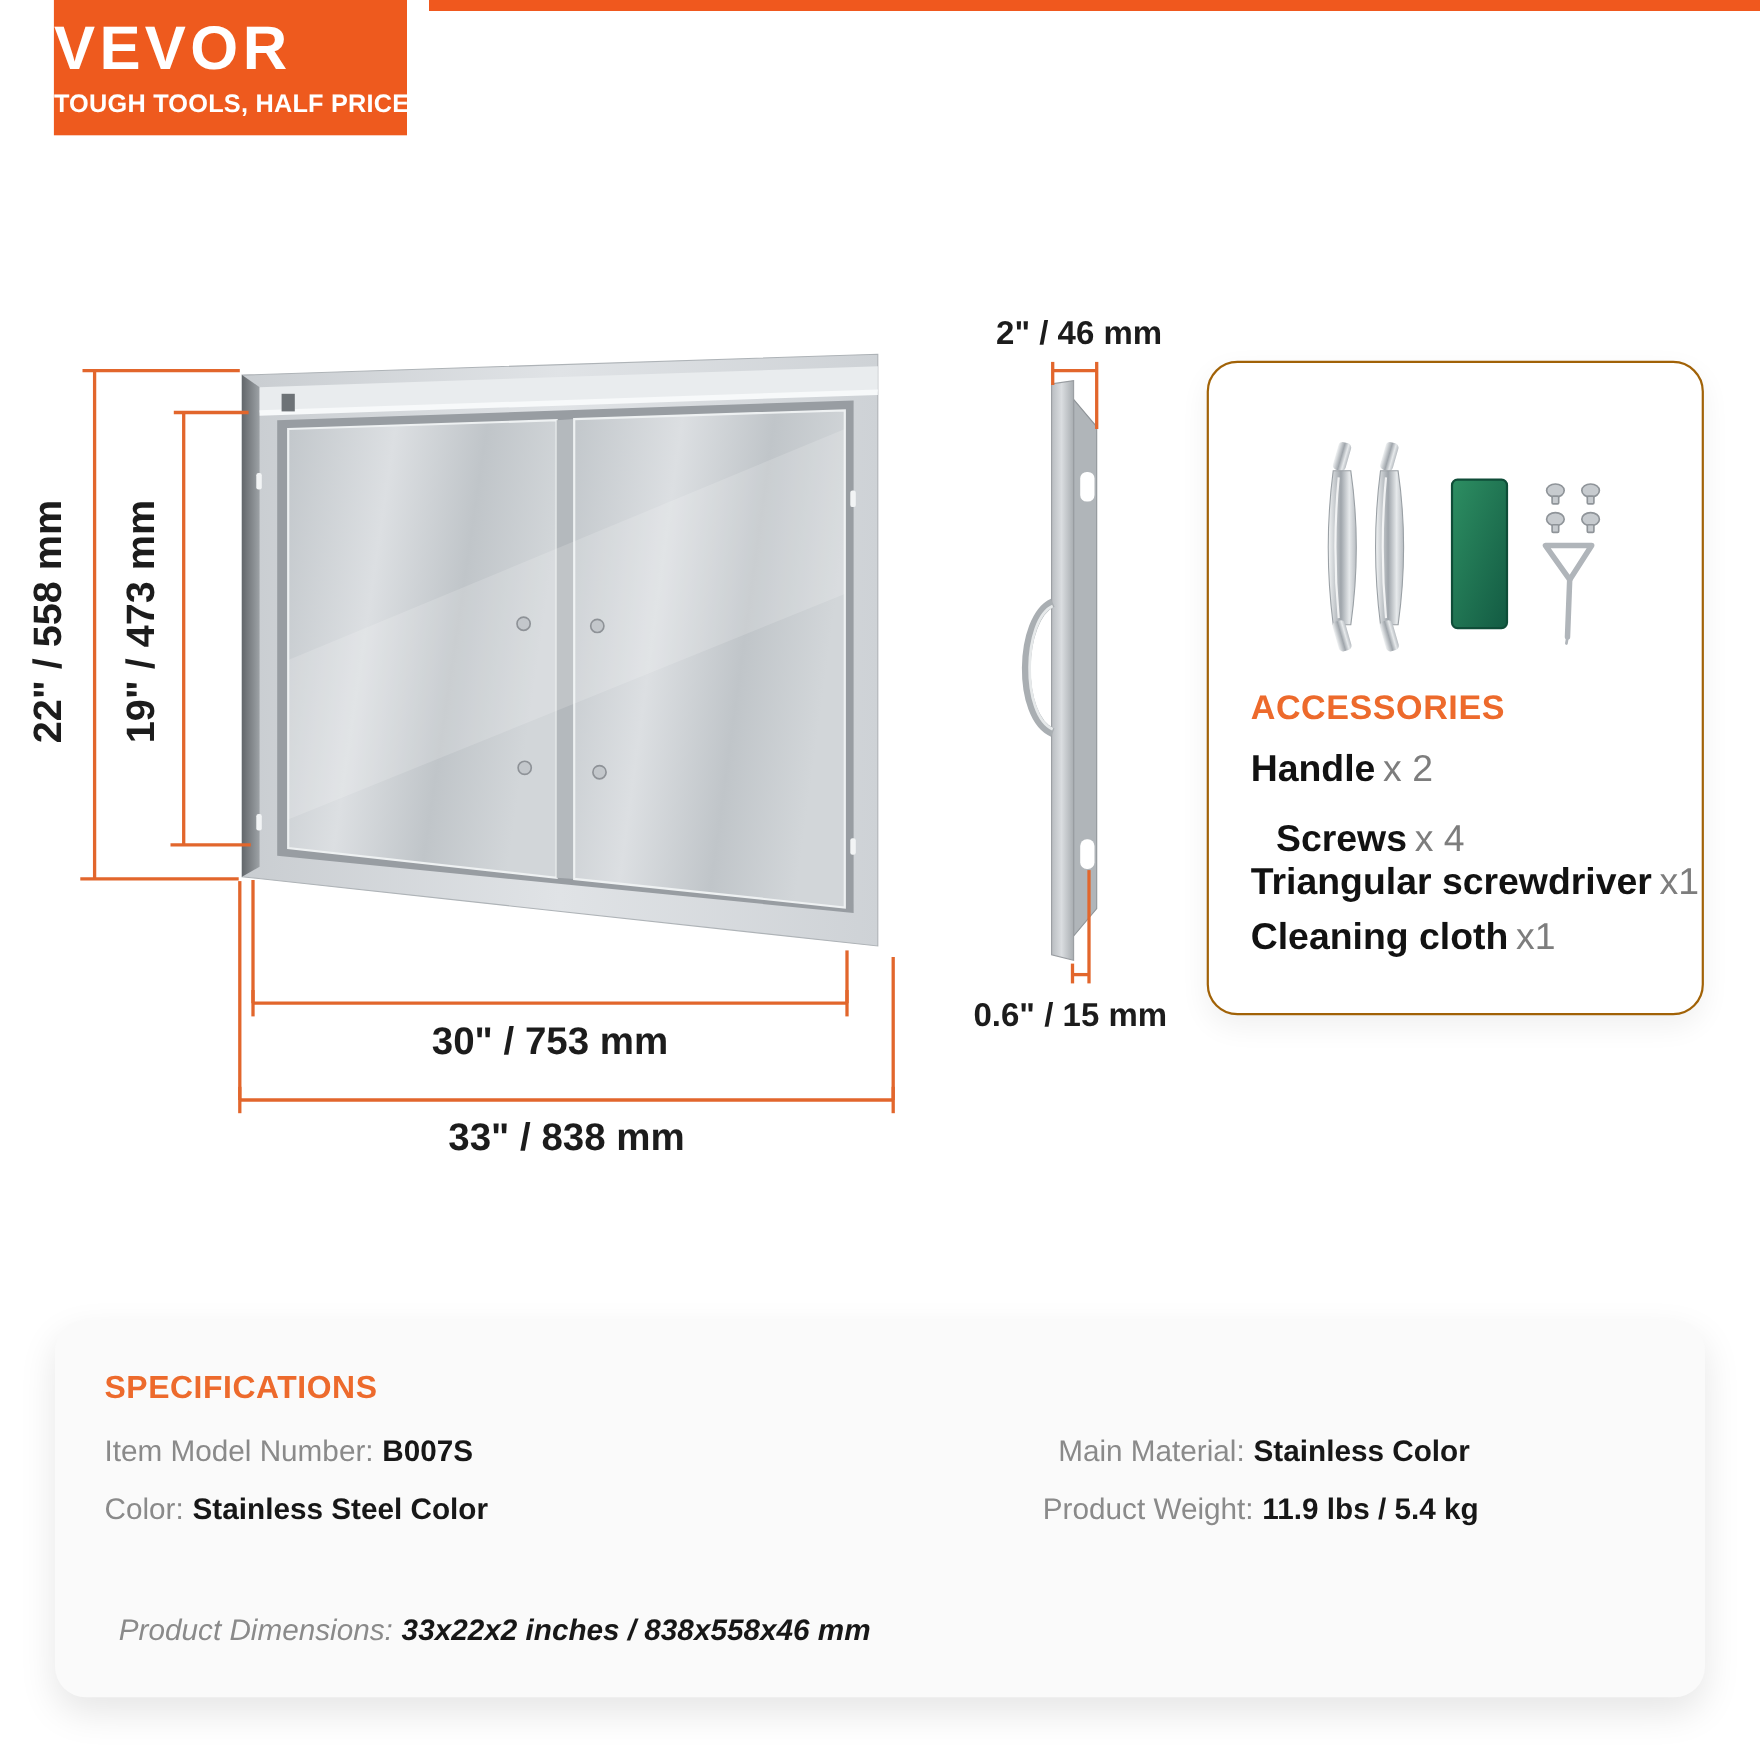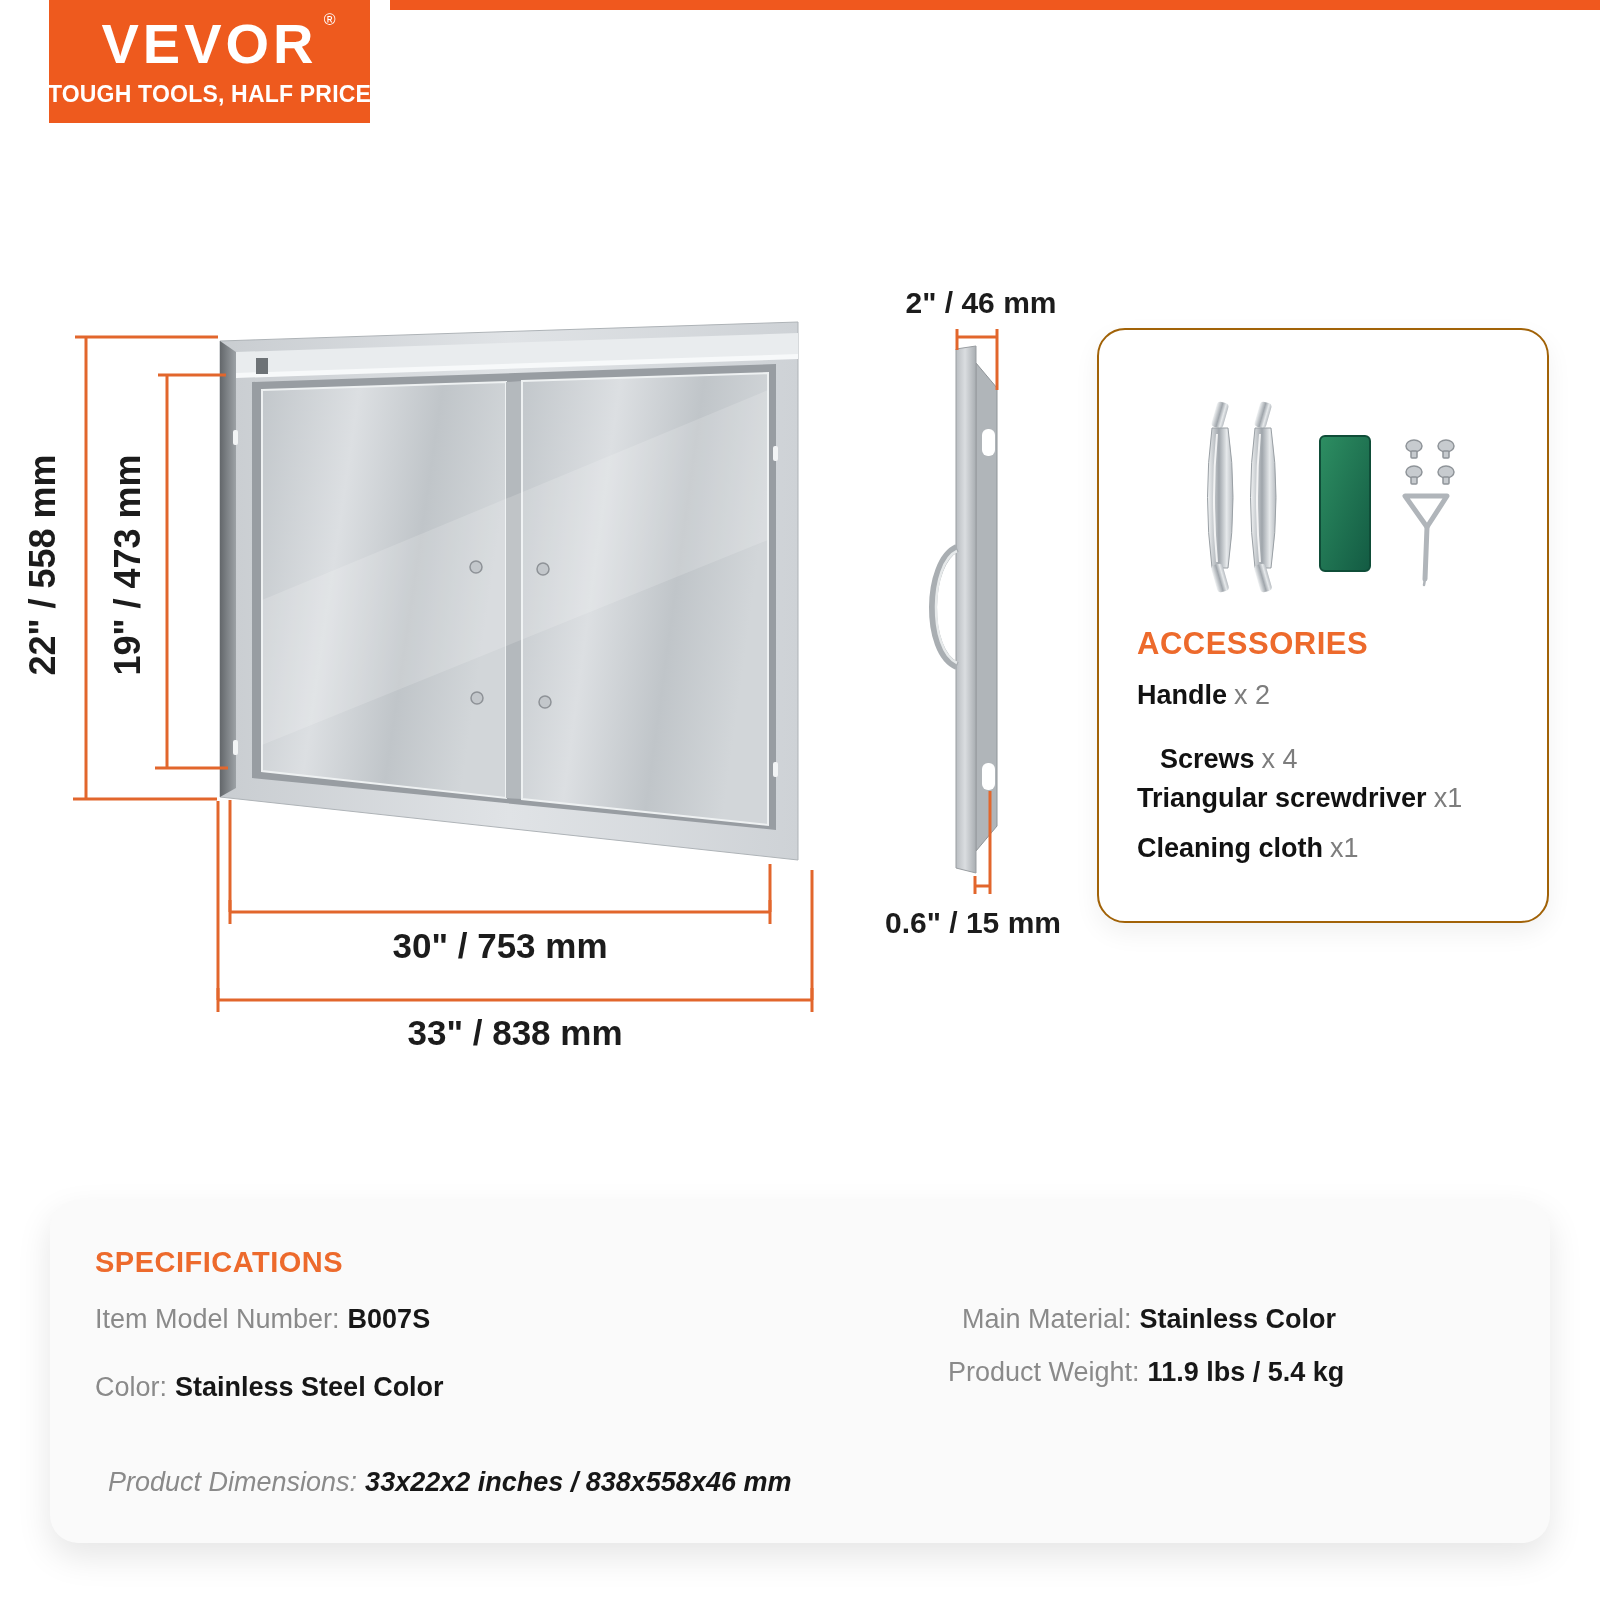--- a/index.html
+++ b/index.html
@@ -5,54 +5,54 @@
   html,body{margin:0;padding:0;}
   body{
     width:1600px;height:1600px;position:relative;background:#ffffff;
     font-family:"Liberation Sans", sans-serif;overflow:hidden;
   }
   
   .top-bar{position:absolute;left:390px;top:0;width:1210px;height:10px;background:#F0581E;}
   
   .logo-box{
     position:absolute;left:49px;top:0;width:321px;height:123px;background:#EE5A1E;
-    display:flex;flex-direction:column;align-items:center;justify-content:center;color:#fff;
+    display:flex;flex-direction:column;justify-content:center;color:#fff;
   }
   .logo-text{font-size:56px;font-weight:900;letter-spacing:4px;line-height:1;position:relative;}
   .logo-reg{position:absolute;top:-4px;right:-22px;font-size:16px;font-weight:400;}
   .logo-tagline{font-size:23px;font-weight:700;margin-top:9px;letter-spacing:0.2px;white-space:nowrap;}
   
   svg.diagram{position:absolute;left:0;top:0;}
   svg.diagram text{font-family:"Liberation Sans",sans-serif;font-weight:bold;fill:#1c1c1c;}
   
   .acc-card{
     position:absolute;left:1097px;top:328px;width:452px;height:595px;box-sizing:border-box;
     background:#ffffff;border:2px solid #a16207;border-radius:28px;
     box-shadow:0 10px 26px rgba(0,0,0,0.06);
   }
   .acc-art{position:absolute;left:0;top:28px;}
   .acc-title{position:absolute;left:38px;top:296px;font-size:31px;font-weight:bold;color:#ED6A2C;letter-spacing:0.5px;}
-  .acc-row{position:absolute;left:38px;font-size:27px;white-space:nowrap;}
+  .acc-row{position:absolute;left:38px;font-size:34px;white-space:nowrap;}
   .acc-row .name{font-weight:bold;color:#121212;}
   .acc-row .qty{color:#7d7d7d;margin-left:7px;}
   .acc-row.r1{top:350px;}
   .acc-row.r2{top:414px;margin-left:23px;}
   .acc-row.r3{top:453px;}
   .acc-row.r4{top:503px;}
   
   .spec-card{
     position:absolute;left:50px;top:1200px;width:1500px;height:343px;
     background:#fafafa;border-radius:28px;box-shadow:0 14px 34px rgba(0,0,0,0.10);
   }
   .spec-title{position:absolute;left:45px;top:46px;font-size:29px;font-weight:bold;color:#ED6A2C;letter-spacing:0.5px;}
   .spec-row{position:absolute;font-size:27px;white-space:nowrap;}
   .spec-row .label{color:#8a8a8a;margin-right:8px;}
   .spec-row .value{color:#171717;font-weight:bold;}
   .spec-row.l1{left:45px;top:104px;}
-  .spec-row.l2{left:45px;top:172px;}
+  .spec-row.l2{left:45px;top:157px;}
   .spec-row.l3{left:45px;top:214px;}
   .spec-row.l4{left:58px;top:267px;font-style:italic;}
   .spec-row.rt1{left:912px;top:104px;}
   .spec-row.rt2{left:872px;top:157px;margin-left:26px;}
 </style>
 </head>
 <body>
 
 <div class="top-bar"></div>
 

